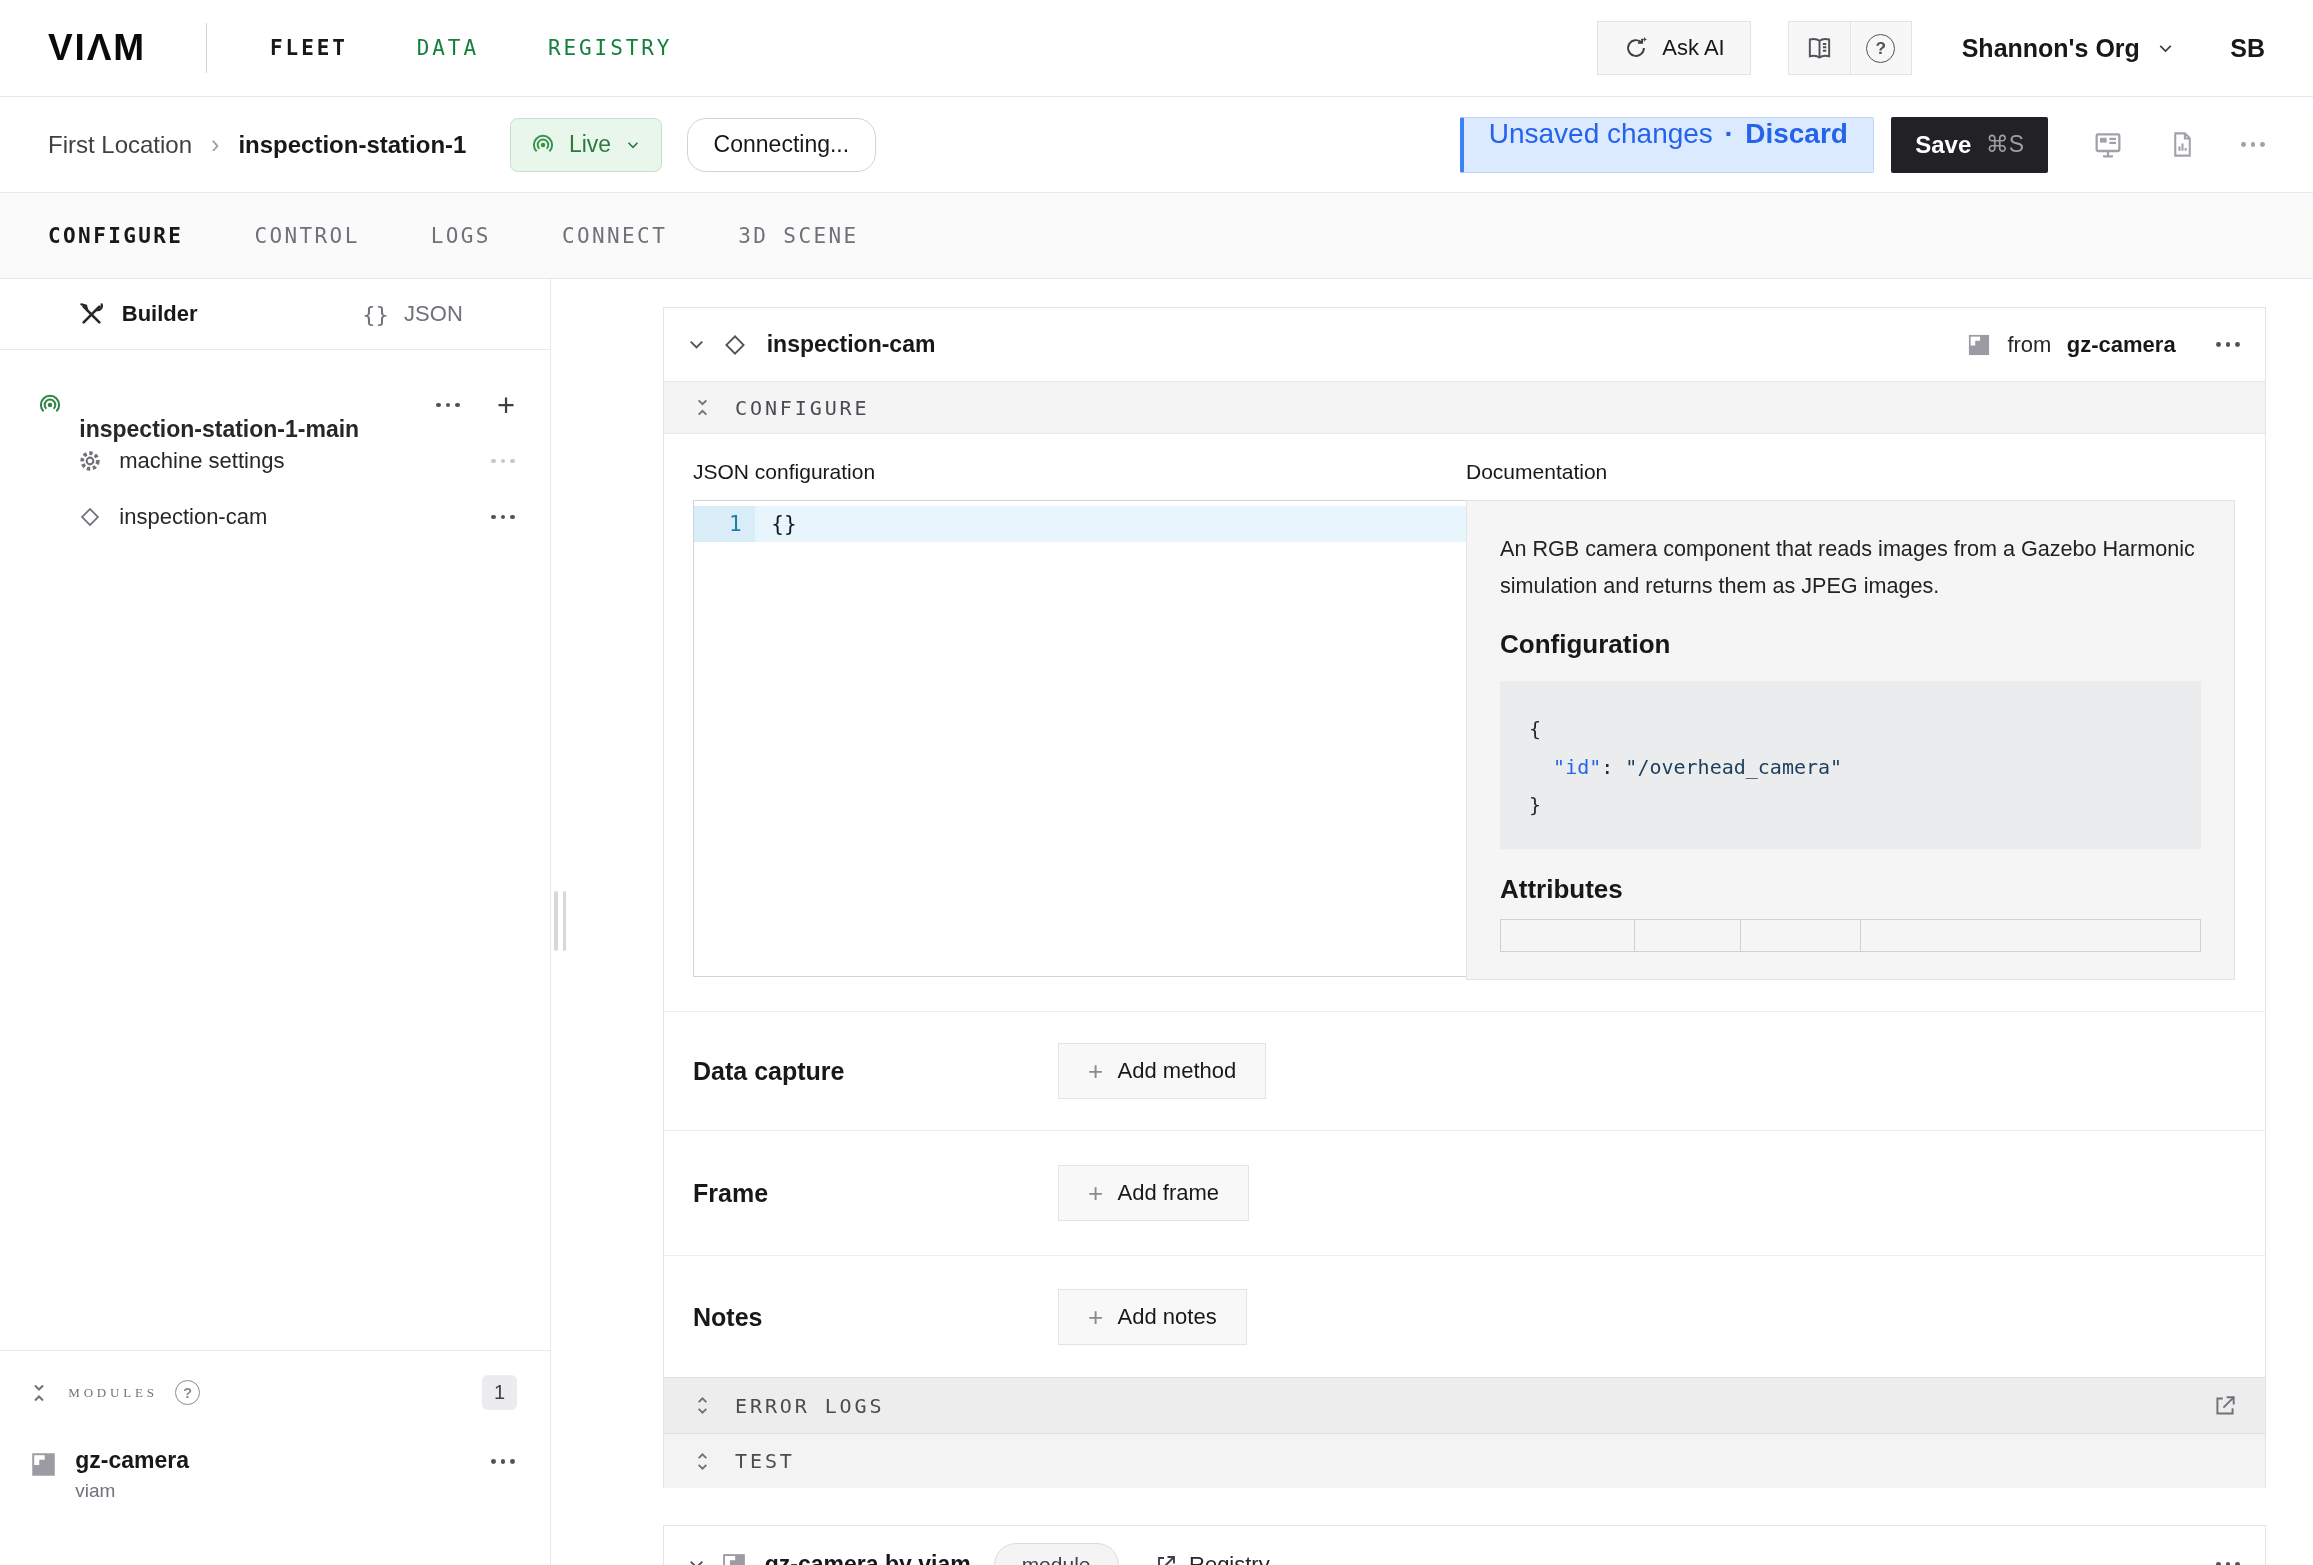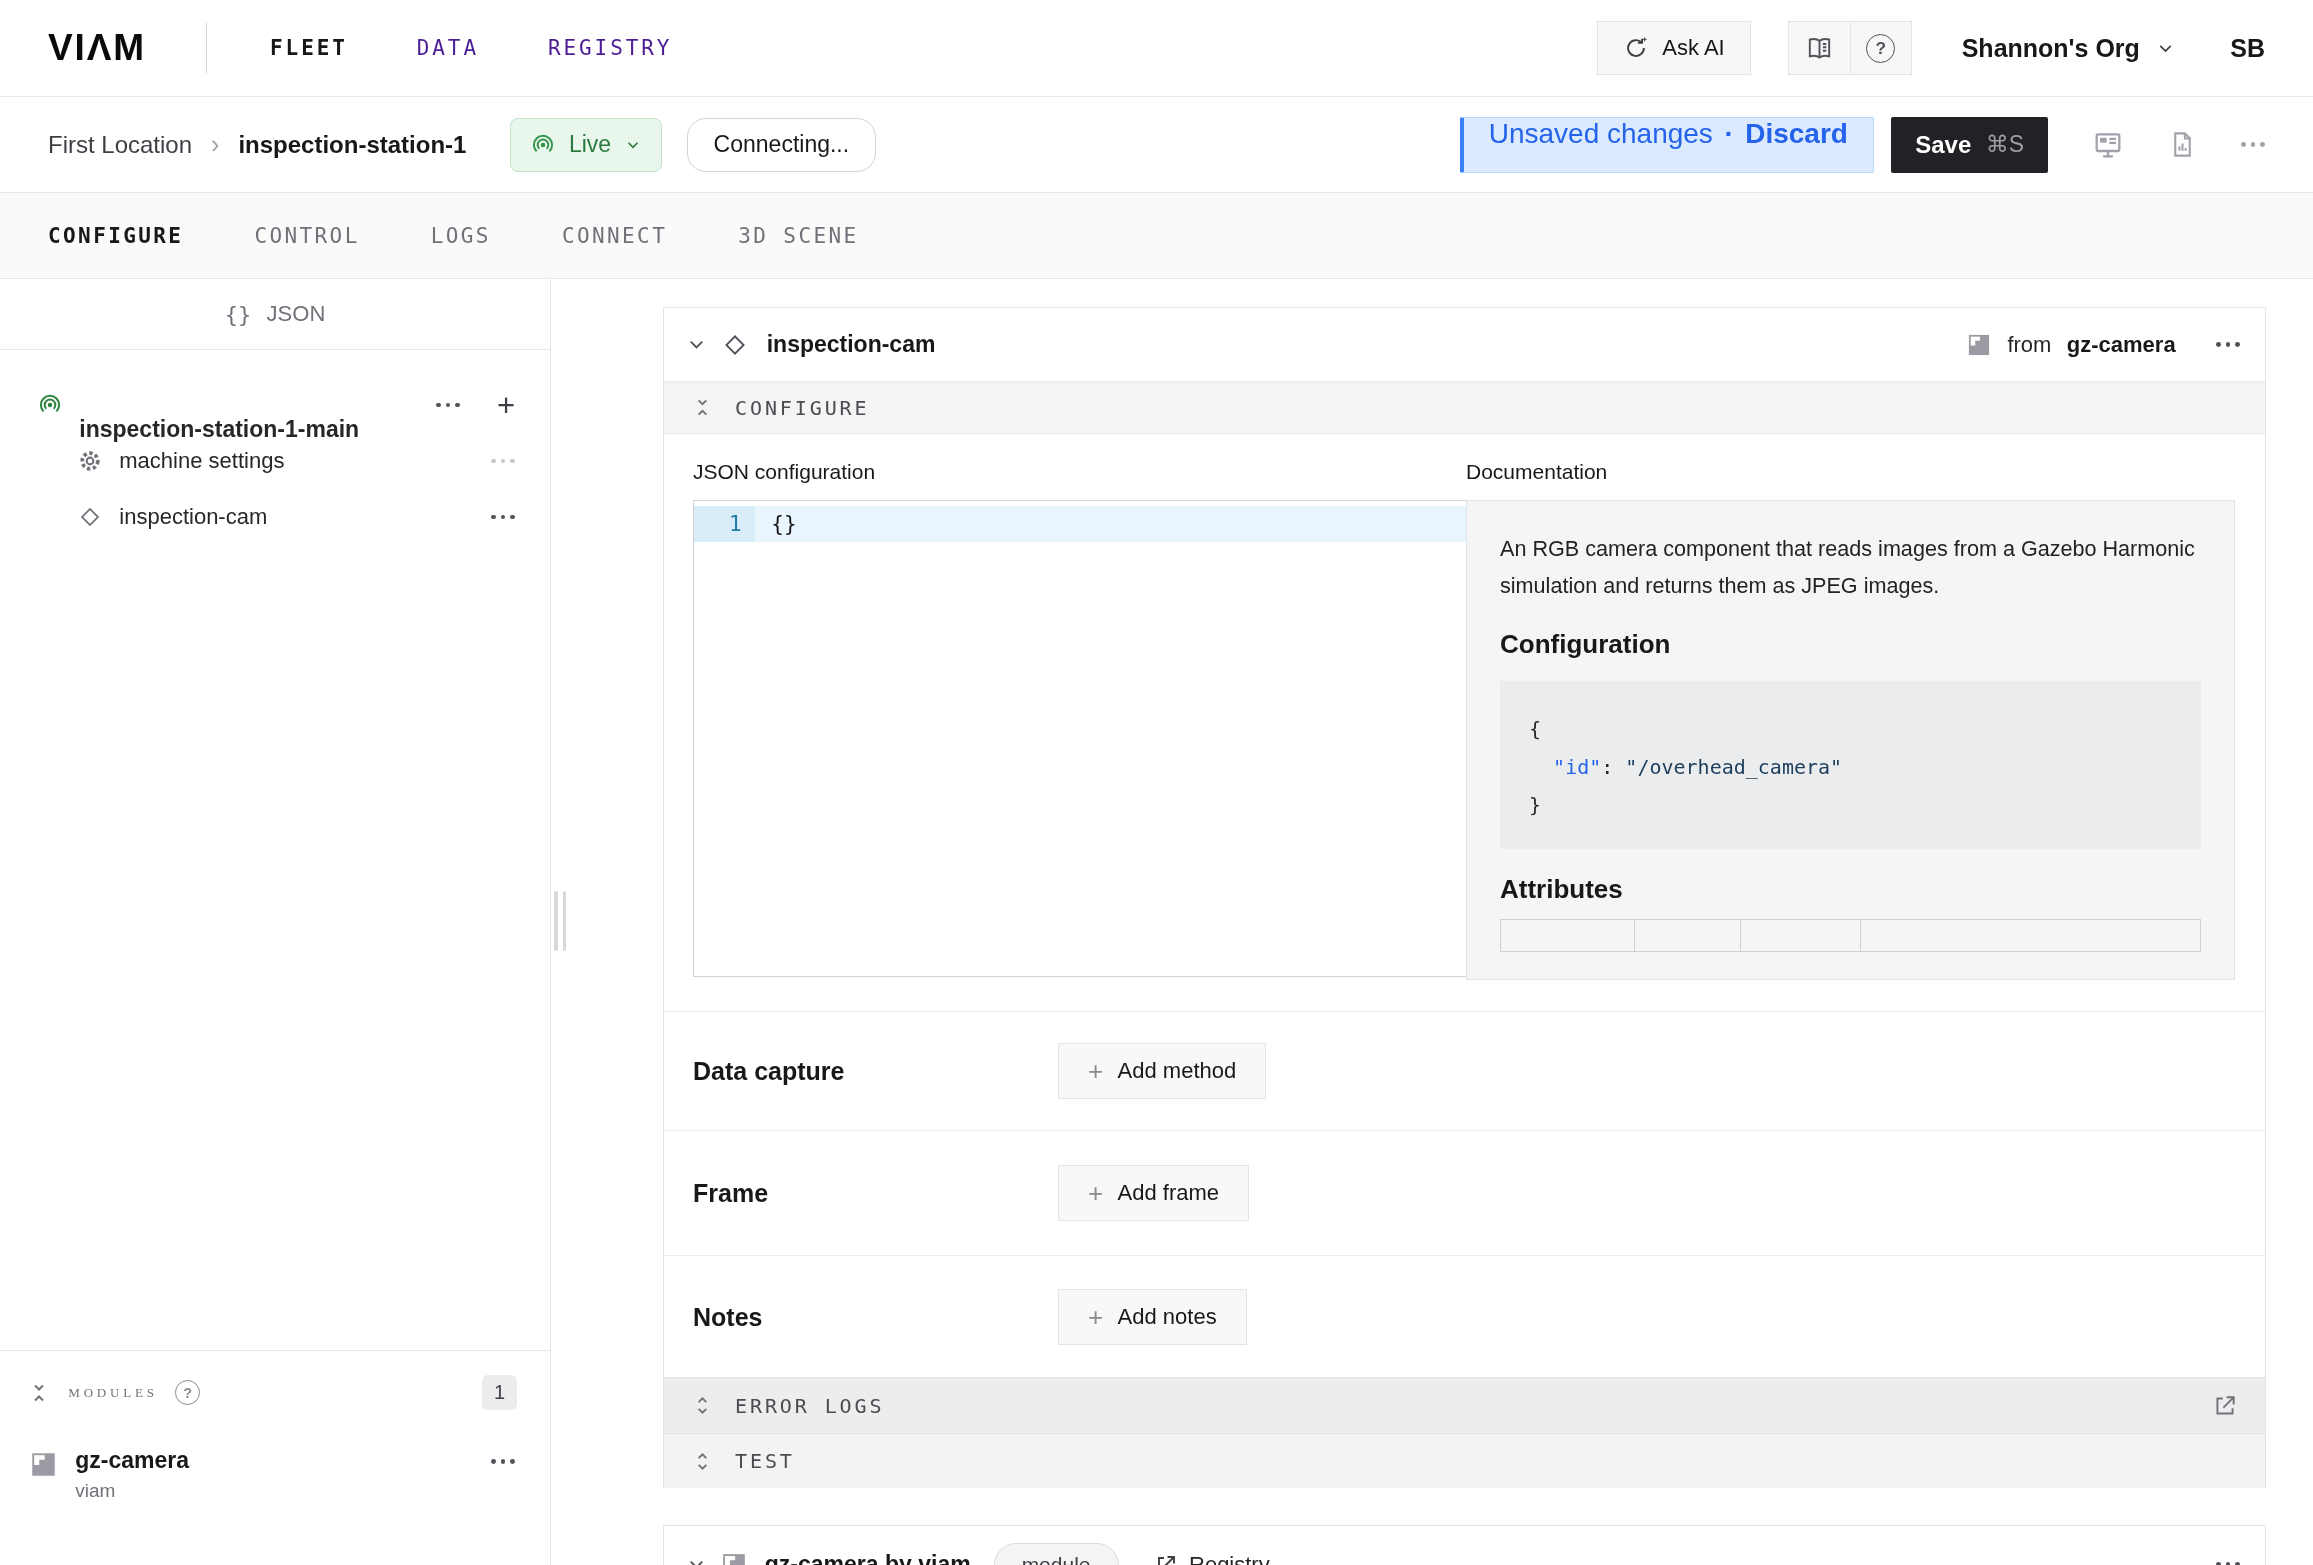--- a/index.html
+++ b/index.html
@@ -12,21 +12,21 @@
   svg { display:block; }
   .dots { display:flex; gap:4.8px; align-items:center; color:#52525b; cursor:pointer; }
   .dots i { width:4.8px; height:4.8px; border-radius:50%; background:currentColor; }
   .dots.faded { color:#c6c6cb; }
 
   
   .topnav { height:97px; border-bottom:1px solid #e8e8ea; display:flex; align-items:center; padding:0 48px; background:#fff; }
   .logo { font-size:37px; font-weight:900; letter-spacing:1.9px; color:#0a0a0a; cursor:pointer; }
   .nav-divider { width:1px; height:50px; background:#d4d4d8; margin:0 63px 0 60px; }
   .nav-items { display:flex; gap:69px; }
-  .nav-item { font-family:"DejaVu Sans Mono", monospace; font-size:21px; letter-spacing:2.9px; color:#4c1d95; cursor:pointer; }
+  .nav-item { font-family:"DejaVu Sans Mono", monospace; font-size:21px; letter-spacing:2.9px; color:#15803d; cursor:pointer; }
   .nav-item.active { color:#18181b; font-weight:bold; }
   .topnav-right { margin-left:auto; display:flex; align-items:center; }
   .askai-btn { display:flex; align-items:center; gap:13.4px; height:54px; padding:0 25px; background:#f7f7f8; border:1px solid #e4e4e7; font-size:22px; color:#18181b; cursor:pointer; font-family:inherit; }
   .icon-group { display:flex; height:54px; border:1px solid #e4e4e7; background:#f7f7f8; margin-left:37px; }
   .icon-cell { width:61px; display:flex; align-items:center; justify-content:center; color:#52525b; cursor:pointer; }
   .icon-cell + .icon-cell { border-left:1px solid #e4e4e7; }
   .qcircle { width:29px; height:29px; border:1.9px solid #52525b; border-radius:50%; display:flex; align-items:center; justify-content:center; font-size:17.3px; font-weight:bold; color:#52525b; }
   .org-btn { display:flex; align-items:center; gap:15.4px; margin-left:50px; font-size:25px; font-weight:bold; color:#18181b; background:none; border:none; font-family:inherit; cursor:pointer; }
   .avatar { margin-left:54px; font-size:25px; font-weight:bold; cursor:pointer; }
 
@@ -249,20 +249,31 @@
     <span class="tab">CONTROL</span>
     <span class="tab">LOGS</span>
     <span class="tab">CONNECT</span>
     <span class="tab">3D SCENE</span>
   </div>
 
   <div class="body">
 
     <aside class="sidebar">
       <div class="mode-toggle">
+        <div class="mode active">
+          <span>
+            <svg width="29" height="29" viewBox="0 0 24 24" fill="none" stroke="#27272a" stroke-width="2.2" stroke-linecap="round">
+              <path d="M5.5 5.5l13 13"></path>
+              <path d="M18.5 5.5l-13 13"></path>
+              <path d="M3.6 3.6l3.9 1 1 3.9" stroke-width="1.8"></path>
+              <path d="M20.4 3.6a3.6 3.6 0 0 1-4.6 4.6" stroke-width="1.8"></path>
+            </svg>
+          </span>
+          <span>Builder</span>
+        </div>
         <div class="mode">
           <span class="braces">{}</span>
           <span>JSON</span>
         </div>
       </div>
 
       <div class="tree">
         <div class="tree-row main">
           <span class="tree-icon">
             <svg width="26" height="26" viewBox="0 0 24 24" fill="none" stroke="#2e8540" stroke-width="1.9">

